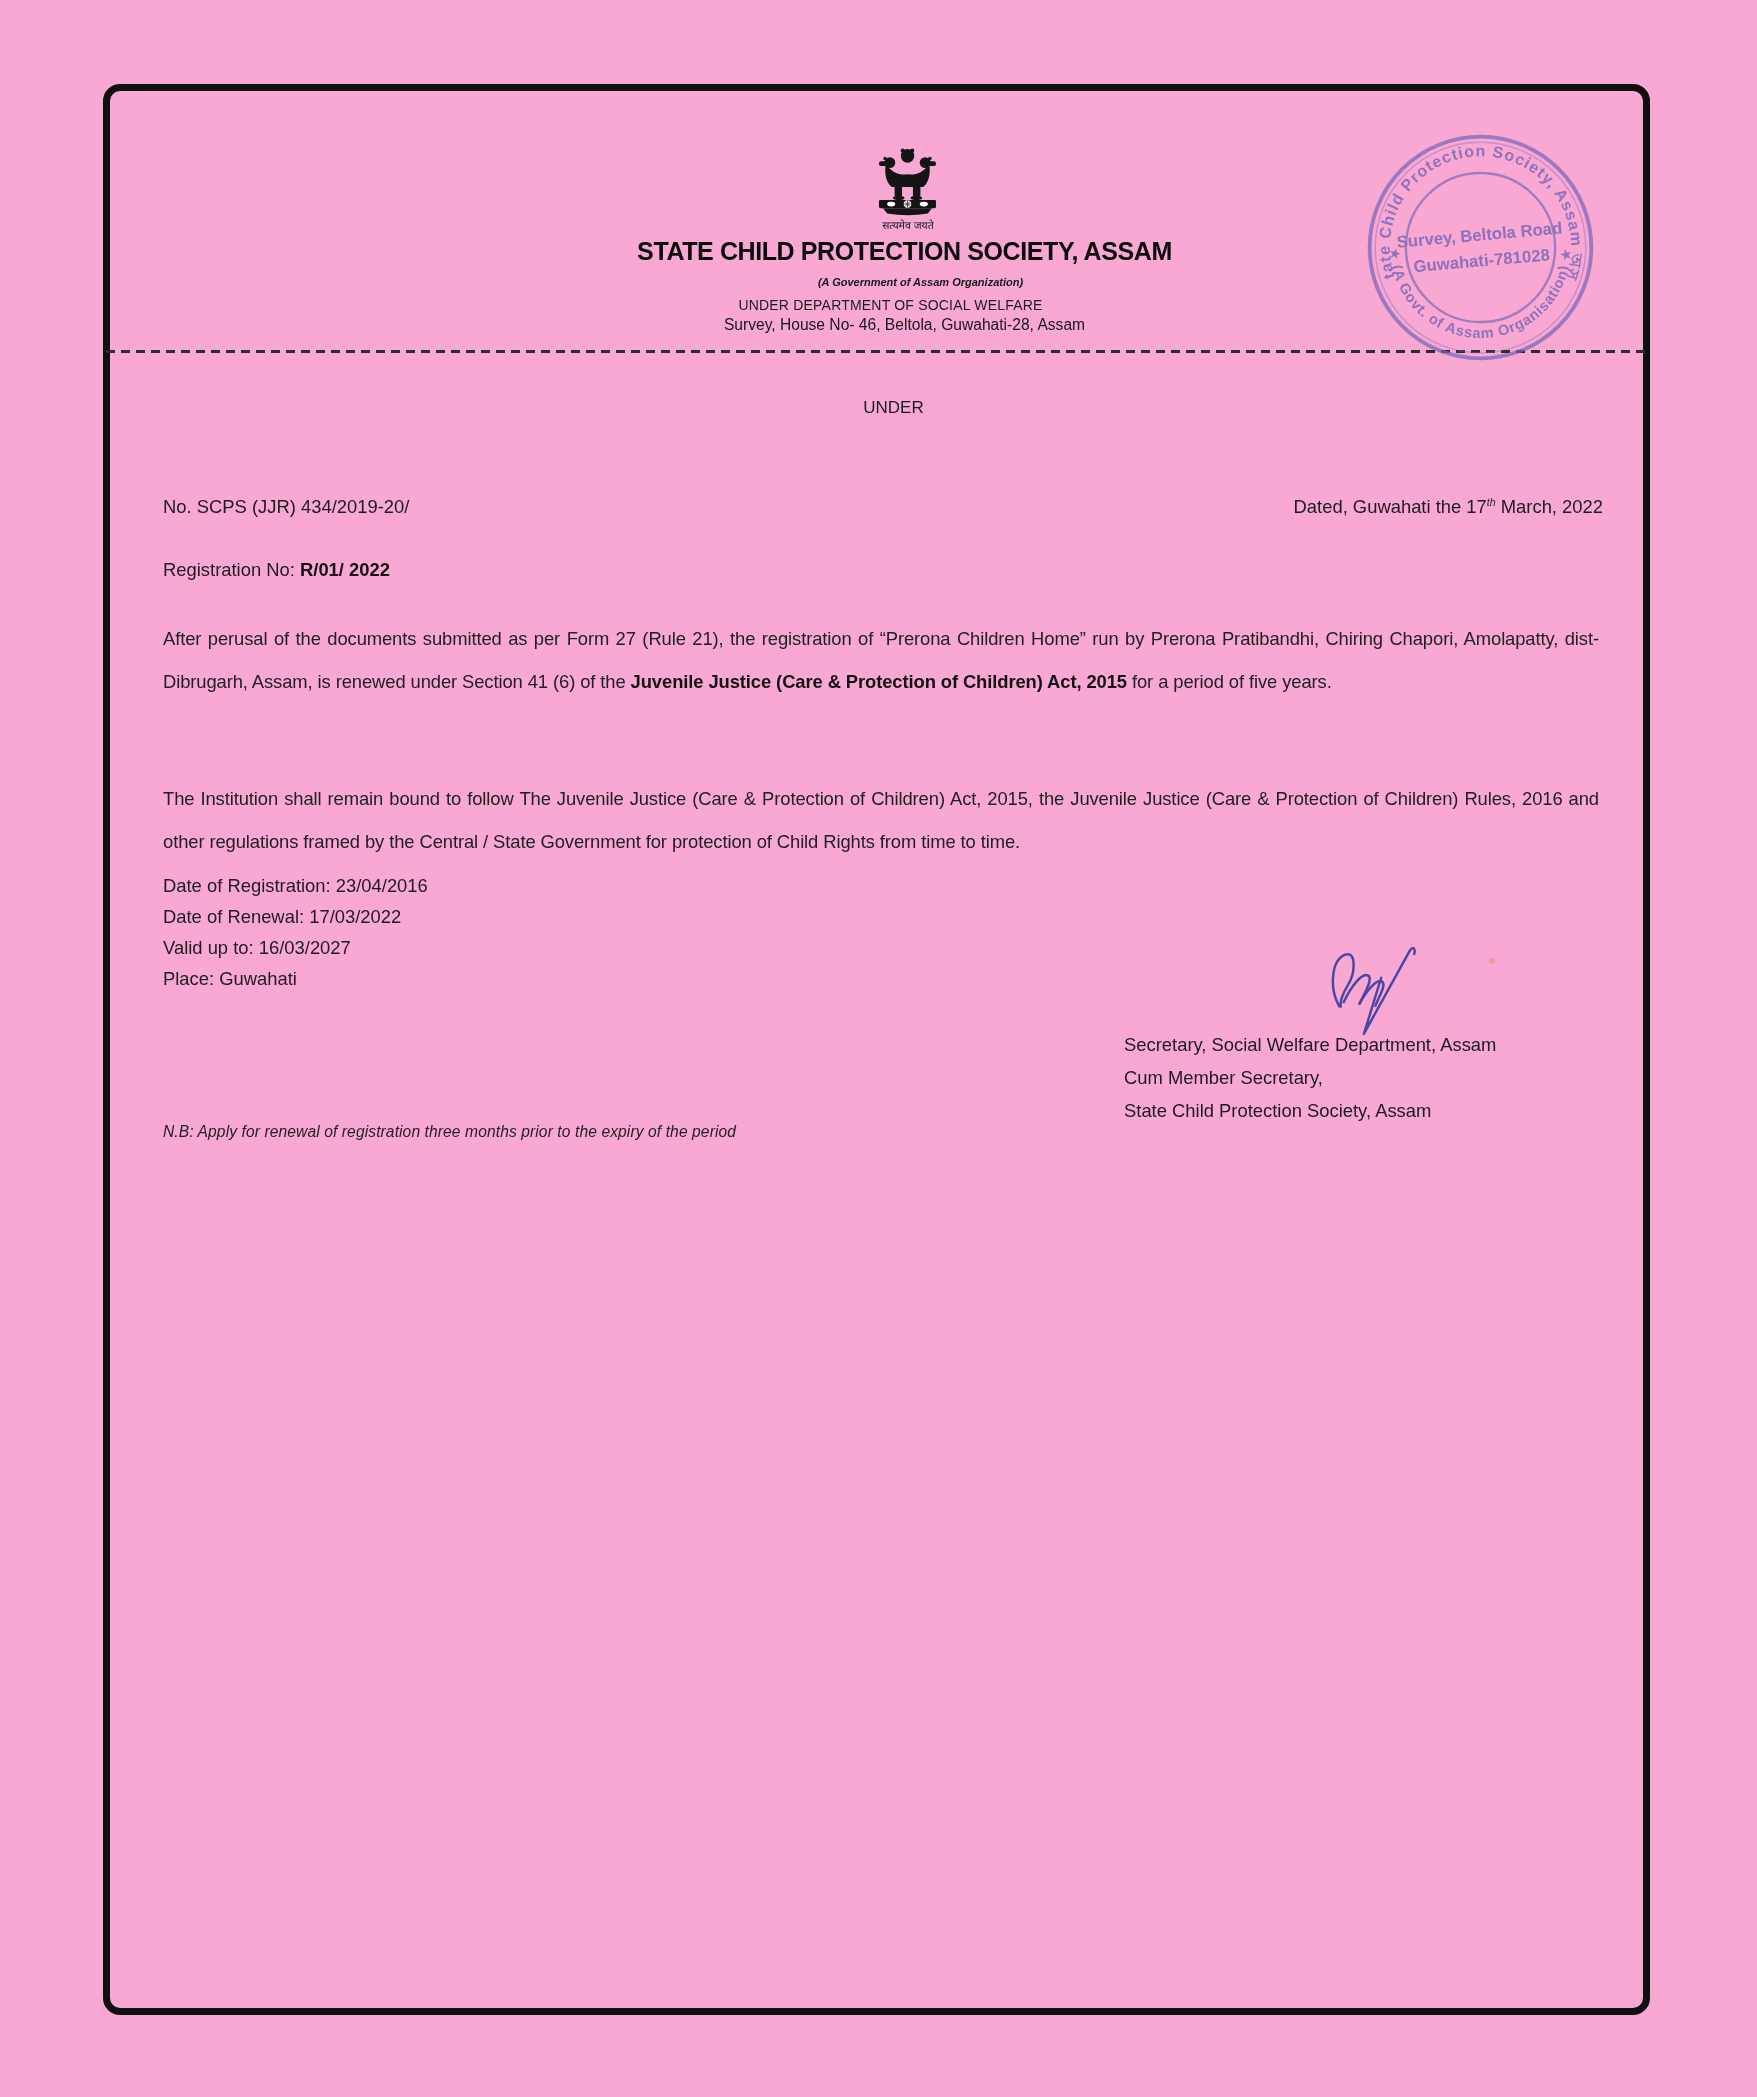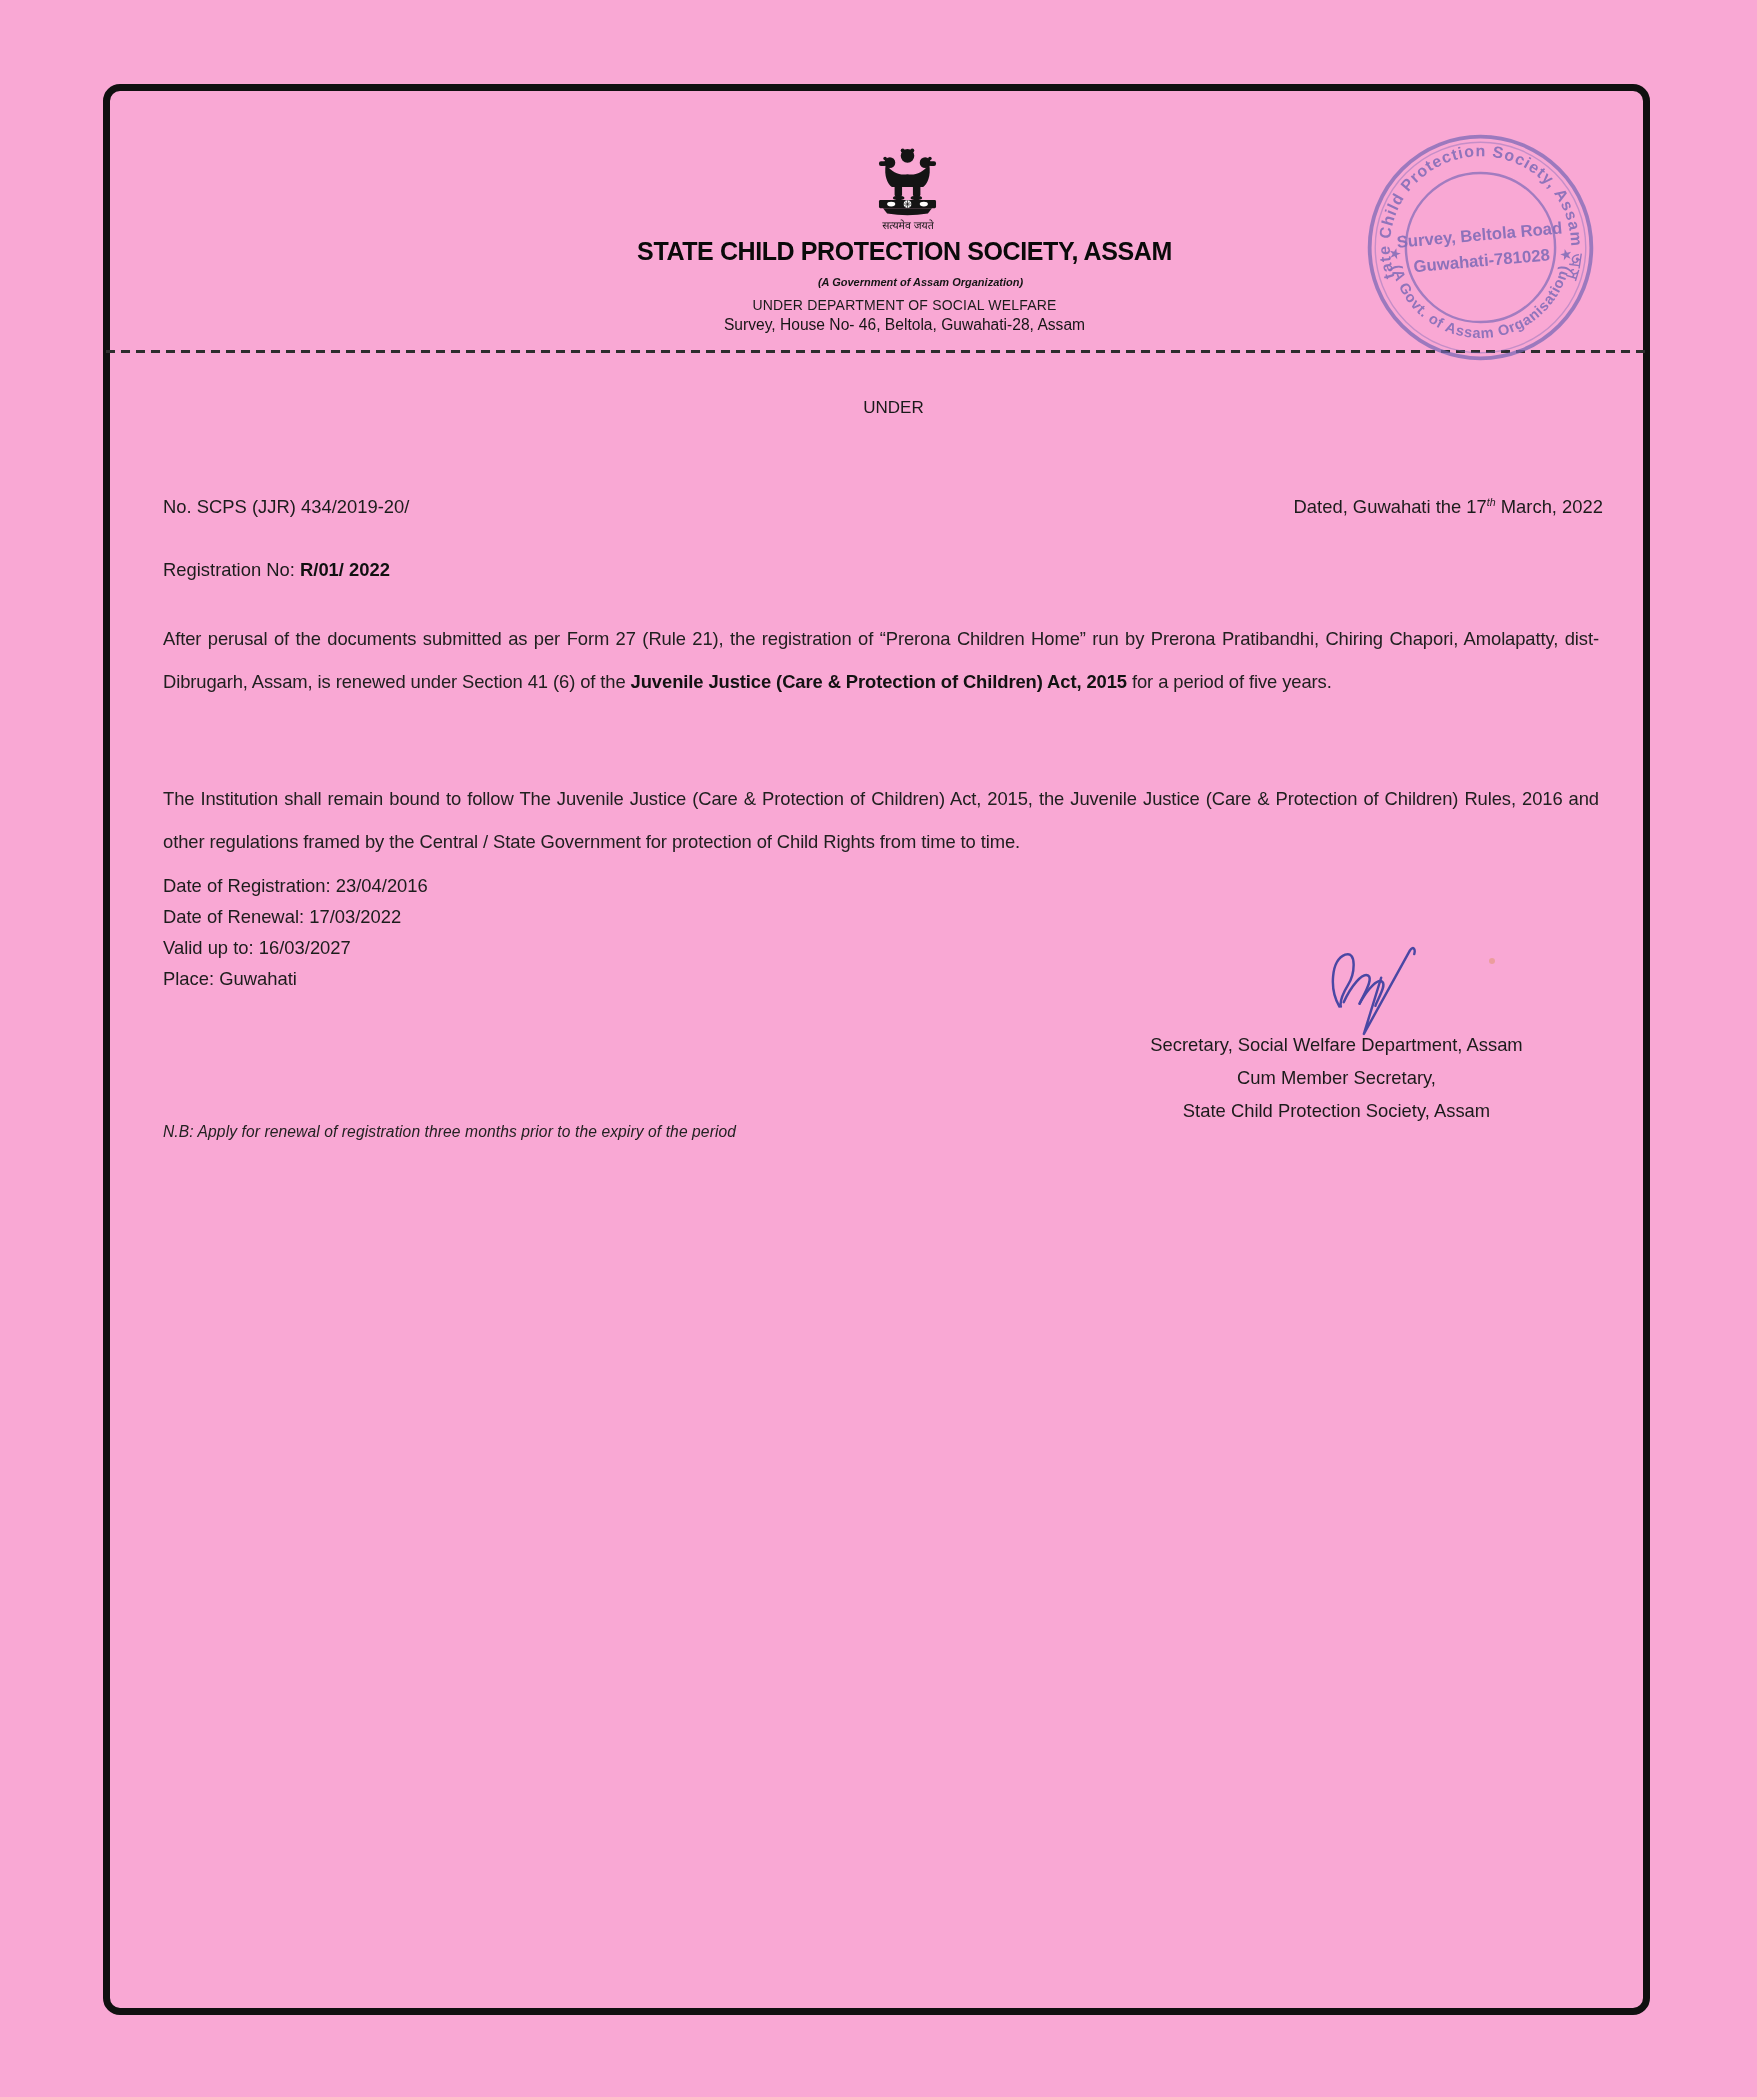--- a/index.html
+++ b/index.html
@@ -12,21 +12,21 @@
     position:absolute;left:103px;top:84px;width:1533px;height:1917px;
     border:7.8px solid #101010;border-radius:17px;background:transparent;
   }
   .abs{position:absolute;}
   .center{text-align:center;}
 
   
   .org-name{left:139px;top:237px;width:1531px;font-size:25px;font-weight:bold;
     letter-spacing:-0.4px;color:#0a0a0a;}
   .org-type{left:155px;top:276px;width:1531px;font-size:11px;font-weight:bold;font-style:italic;color:#161616;}
-  .dept-line{left:139px;top:297px;width:1531px;font-size:14px;color:#1b1b1b;letter-spacing:0.2px;}
+  .dept-line{left:125px;top:297px;width:1531px;font-size:14px;color:#1b1b1b;letter-spacing:0.2px;}
   .addr-line{left:139px;top:316px;width:1531px;font-size:15.6px;color:#161616;}
   .divider{
     left:106px;top:350px;width:1542px;height:2.8px;
     background:repeating-linear-gradient(to right,#2d2d2d 0 9.2px,rgba(0,0,0,0) 9.2px 15px);
   }
 
   
   .cert-heading{left:121px;top:364px;width:1545px;font-size:20.6px;font-weight:bold;color:#0c0c0c;letter-spacing:-0.2px;}
   .cert-under{left:121px;top:398px;width:1545px;font-size:17px;color:#1a1a1a;}
   .cert-act{left:121px;top:427px;width:1545px;font-size:19px;font-weight:bold;color:#0c0c0c;letter-spacing:-0.2px;}
@@ -39,21 +39,21 @@
 
   
   .para{left:163px;width:1436px;font-size:18.4px;line-height:43px;text-align:justify;color:#202020;letter-spacing:-0.1px;}
   .para b{font-weight:bold;color:#121212;}
   .para1{top:617px;}
   .para2{top:777px;}
 
   .details{left:163px;top:870px;font-size:18.4px;line-height:31px;color:#1c1c1c;}
 
   
-  .signatory{left:1124px;top:1028px;width:425px;font-size:18.4px;line-height:33px;color:#1b1b1b;text-align:center;}
+  .signatory{left:1124px;top:1028px;width:425px;font-size:18.4px;line-height:33px;color:#1b1b1b;}
   .sig-svg{left:1317px;top:936px;width:124px;height:108px;}
 
   .note{left:163px;top:1123px;font-size:15.6px;font-style:italic;color:#222;letter-spacing:0.1px;}
 
   
   .emblem{left:874px;top:145px;width:67px;height:72px;}
   .emblem-motto{left:860px;top:218px;width:96px;text-align:center;font-size:10.6px;color:#141414;}
 
   
   .stamp{left:1362px;top:129px;width:237px;height:237px;opacity:0.88;z-index:5;}

